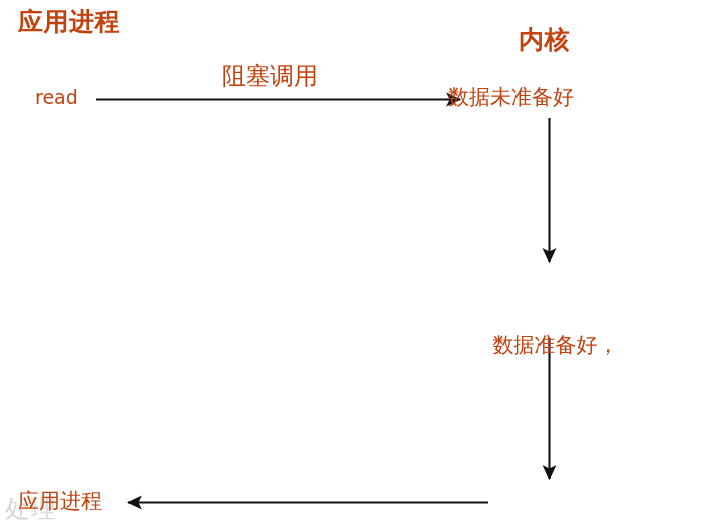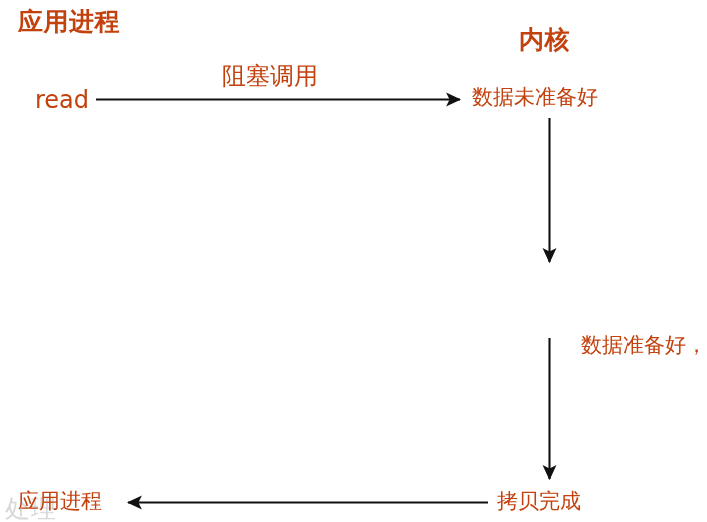--- a/index.html
+++ b/index.html
@@ -37,43 +37,43 @@
   }
   .node-text {
     font-size: 21px;
     font-weight: normal;
   }
   .edge-label {
     font-size: 24px;
     font-weight: normal;
   }
   .mono-label {
-    font-size: 24px;
+    font-size: 19px;
     font-weight: normal;
     font-family: "DejaVu Sans", "Liberation Sans", sans-serif;
   }
   .two-line {
     text-align: center;
     line-height: 1.32;
   }
   .watermark {
     position: absolute;
     font-size: 25px;
     color: #d8d8d8;
     letter-spacing: 1px;
     white-space: pre;
     z-index: 0;
   }
   
   #header-app      { left: 18px;  top: 9px; }
   #header-kernel   { left: 519px; top: 27px; }
   #node-read       { left: 35px;  top: 88px; }
   #edge-blocking   { left: 222px; top: 64px; }
-  #node-not-ready  { left: 472px; top: 87px; }
-  #node-ready      { left: 404px; top: 277px; width: 303px; text-align: right; }
+  #node-not-ready  { left: 448px; top: 87px; }
+  #node-ready      { left: 404px; top: 277px; width: 303px; }
   #node-copy-done  { left: 497px; top: 491px; }
   #edge-success    { left: 238px; top: 466px; }
   #node-process    { left: 18px;  top: 491px; }
   #watermark-1     { left: 5px;   top: 492px; }
 </style>
 </head>
 <body>
 
 <div id="diagram-root">
 
@@ -108,18 +108,17 @@
   <div class="lbl mono-label" id="node-read">read</div>
 
   <div class="lbl edge-label" id="edge-blocking">阻塞调用</div>
 
   <div class="lbl node-text" id="node-not-ready">数据未准备好</div>
 
   <div class="lbl node-text two-line" id="node-ready">
     <div>数据准备好，</div>
   </div>
 
-  <div class="lbl node-text" id="node-copy-done">拷贝完成</div>
 
 
   <div class="lbl node-text" id="node-process">应用进程</div>
 
 </div>
 
 </body></html>

